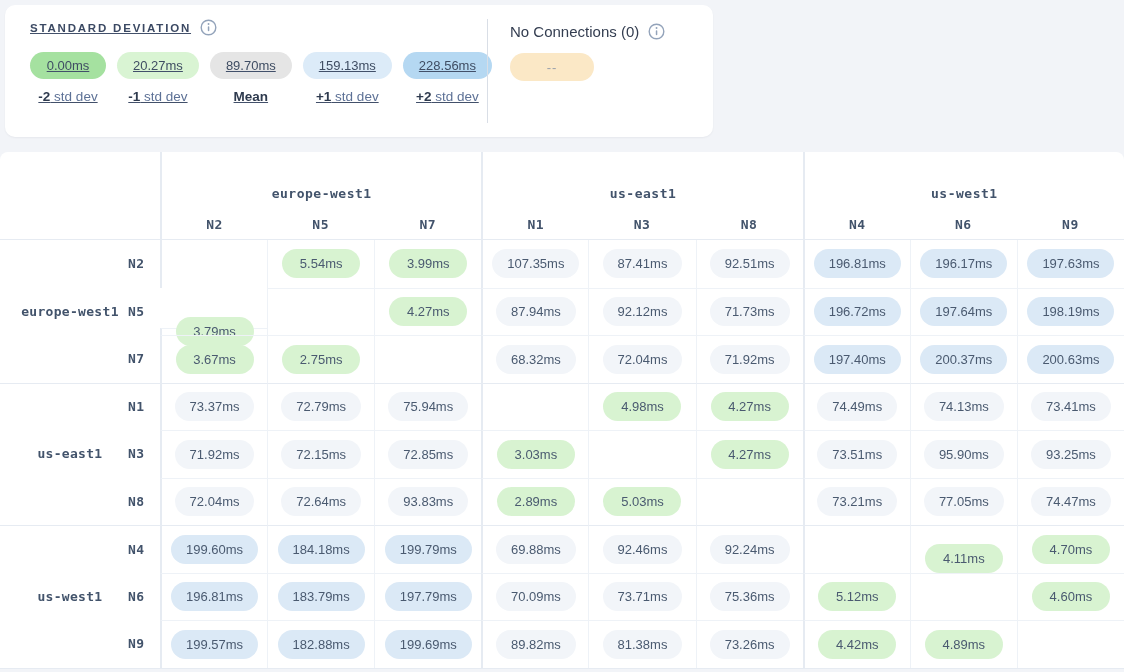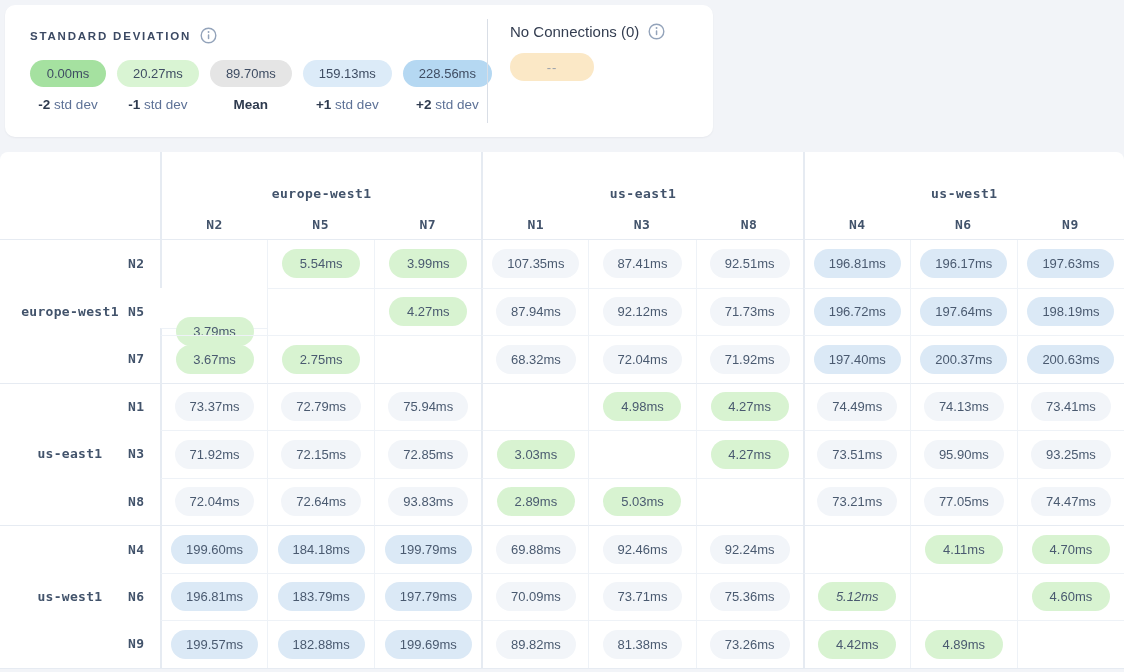--- a/index.html
+++ b/index.html
@@ -9,21 +9,21 @@
     font-family:"Liberation Sans", sans-serif;
     color:#42506a;
     position:relative;
   }
   
   .top-card {
     position:absolute; left:5px; top:5px; width:708px; height:132px;
     background:#ffffff; border-radius:10px;
     box-shadow:0 1px 2px rgba(16,24,40,.05);
   }
-  .sd-section { position:absolute; left:25px; top:22px; }
+  .sd-section { position:absolute; left:25px; top:14px;text-decoration:underline; }
   .sd-title-row { display:flex; align-items:center; gap:9px; }
   .sd-title {
     font-size:11.5px; font-weight:bold; letter-spacing:1.8px;
     color:#3b4963;
   }
   .info-icon { display:inline-flex; flex:0 0 auto; }
   .legend-row { display:flex; gap:11px; margin-top:16px; }
   .lg-item { display:flex; flex-direction:column; align-items:center; gap:10px; }
   .pill {
     height:27px; min-width:76px; padding:0 16px;
@@ -348,21 +348,21 @@
       <div class="data-cell gb block-line" style="grid-area: 9 / 5;">
         <span class="cell-pill p-mid">69.88ms</span>
       </div>
       <div class="data-cell cb block-line" style="grid-area: 9 / 6;">
         <span class="cell-pill p-mid">92.46ms</span>
       </div>
       <div class="data-cell cb block-line" style="grid-area: 9 / 7;">
         <span class="cell-pill p-mid">92.24ms</span>
       </div>
       <div class="data-cell gb block-line" style="grid-area: 9 / 8;"></div>
-      <div class="data-cell cb block-line" style="grid-area: 9 / 9;">
+      <div class="data-cell cb block-line" style="grid-area: 9 / 9; align-items: flex-end;">
         <span class="cell-pill p-low">4.11ms</span>
       </div>
       <div class="data-cell cb block-line" style="grid-area: 9 / 10;">
         <span class="cell-pill p-low">4.70ms</span>
       </div>
       <div class="label-cell" style="grid-area: 10 / 1;">
         <span class="region-span mono">us-west1</span>
         <span class="node-span mono">N6</span>
       </div>
       <div class="data-cell gb row-line" style="grid-area: 10 / 2;">
@@ -376,21 +376,21 @@
       </div>
       <div class="data-cell gb row-line" style="grid-area: 10 / 5;">
         <span class="cell-pill p-mid">70.09ms</span>
       </div>
       <div class="data-cell cb row-line" style="grid-area: 10 / 6;">
         <span class="cell-pill p-mid">73.71ms</span>
       </div>
       <div class="data-cell cb row-line" style="grid-area: 10 / 7;">
         <span class="cell-pill p-mid">75.36ms</span>
       </div>
-      <div class="data-cell gb row-line" style="grid-area: 10 / 8; font-style: italic;">
+      <div class="data-cell gb row-line" style="grid-area: 10 / 8;">
         <span class="cell-pill p-low">5.12ms</span>
       </div>
       <div class="data-cell cb row-line" style="grid-area: 10 / 9;"></div>
       <div class="data-cell cb row-line" style="grid-area: 10 / 10;">
         <span class="cell-pill p-low">4.60ms</span>
       </div>
       <div class="label-cell" style="grid-area: 11 / 1;">
         <span class="region-span mono"></span>
         <span class="node-span mono">N9</span>
       </div>

